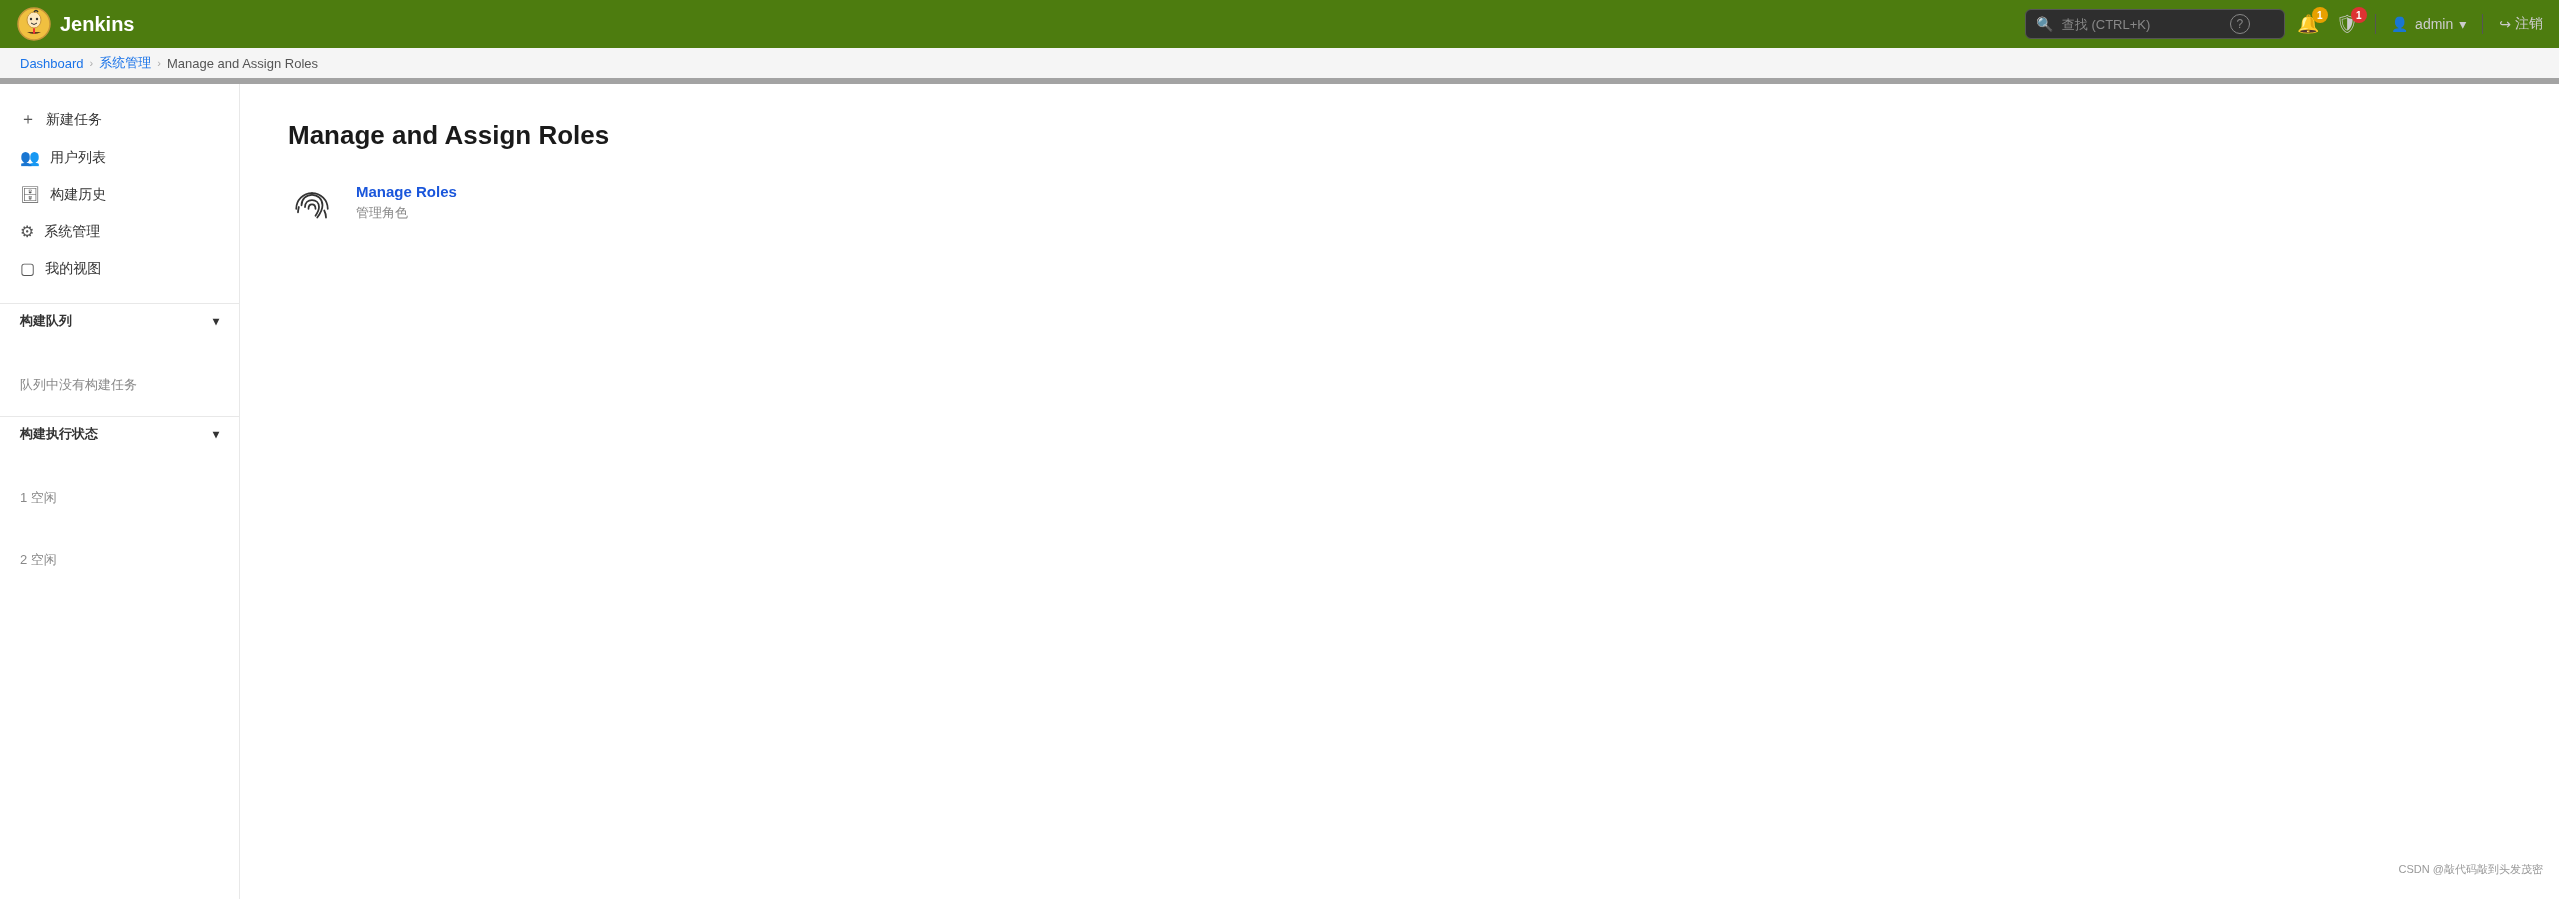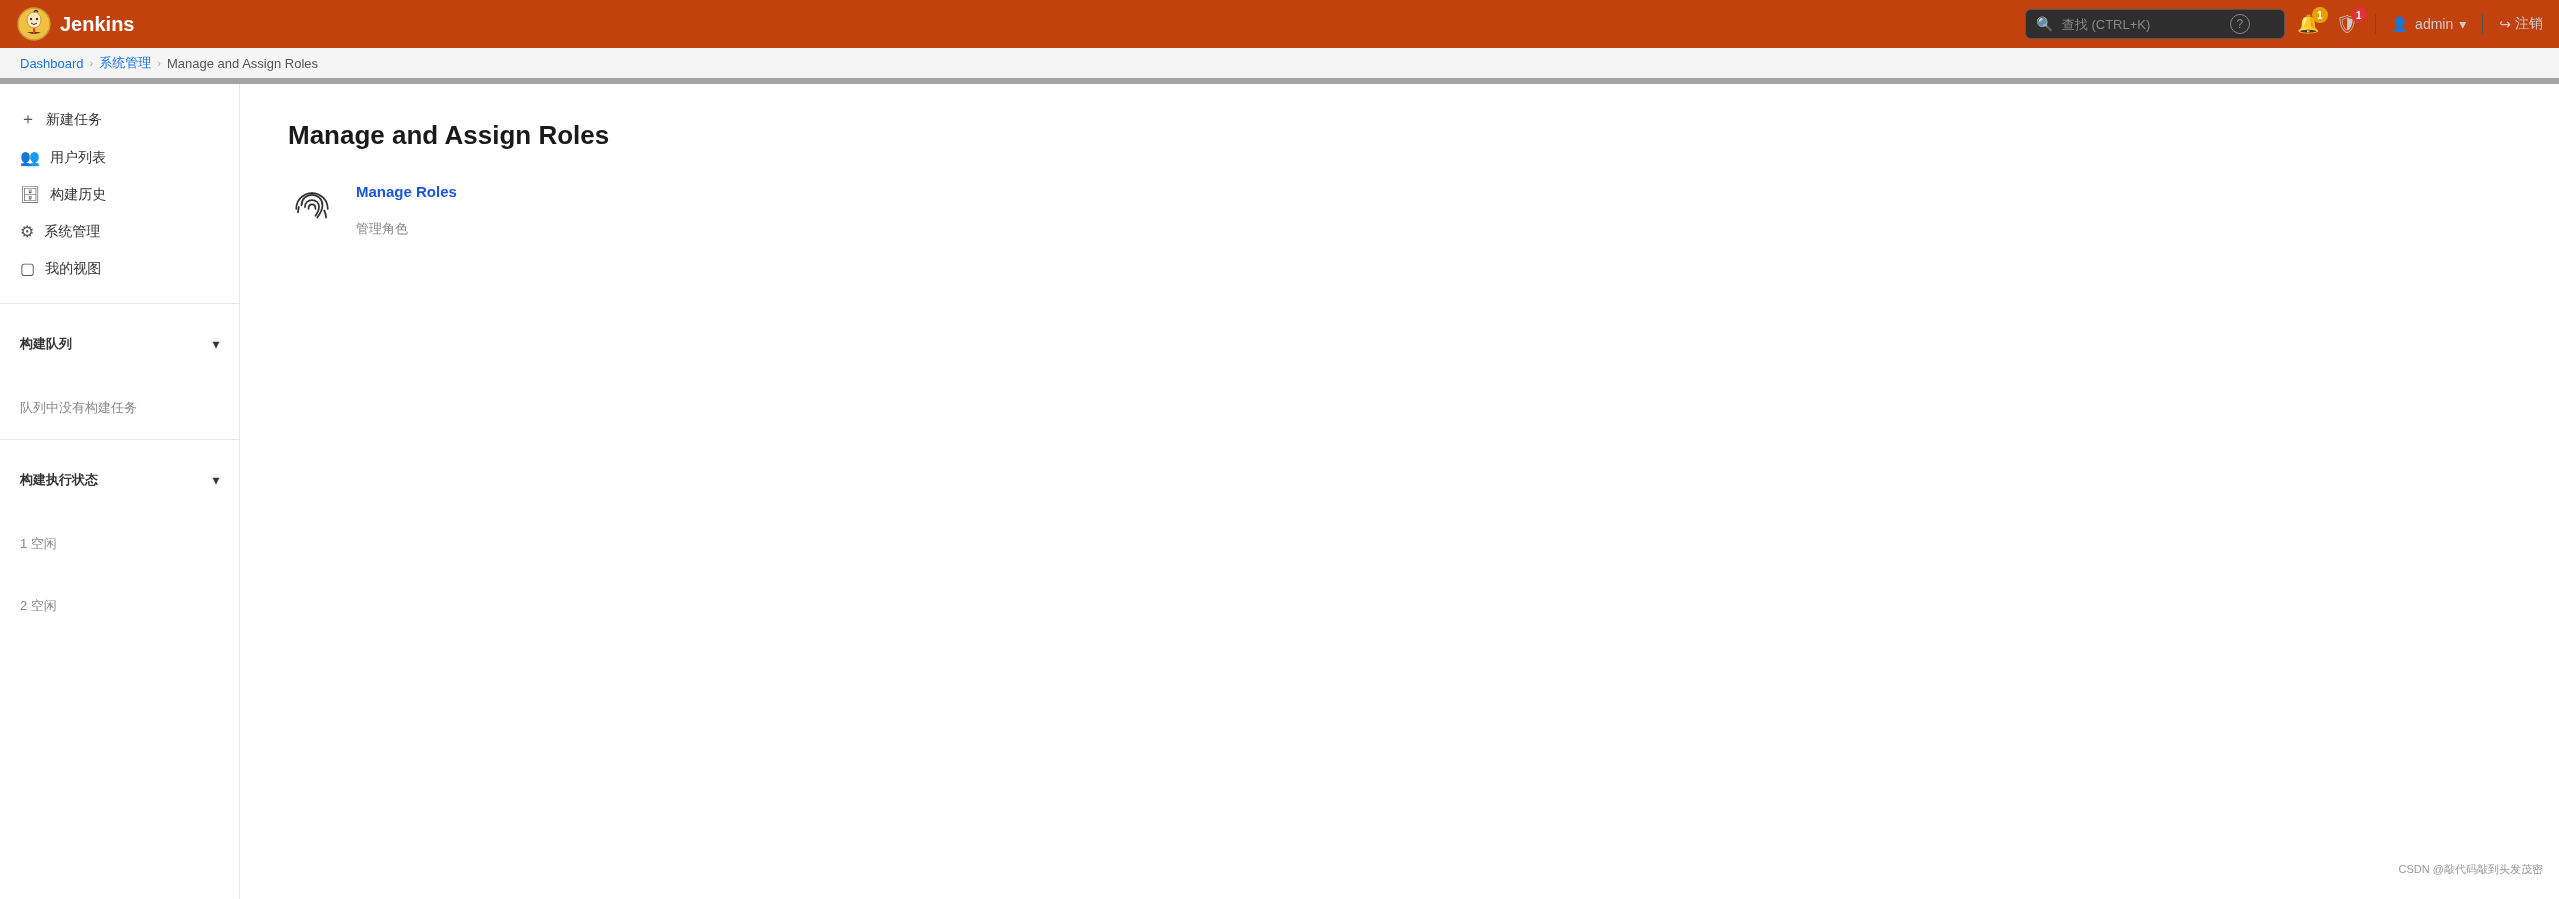--- a/index.html
+++ b/index.html
@@ -1,20 +1,20 @@
 <!DOCTYPE html>
 <html><head>
   <meta charset="utf-8">
   <style>
     * { box-sizing: border-box; margin: 0; padding: 0; }
     body { font-family: -apple-system, BlinkMacSystemFont, 'Segoe UI', sans-serif; background: #fff; color: #333; font-size: 14px; }
 
     
     .topnav {
-      background: #c2410c;
+      background: #4d7c0f;
       height: 48px;
       display: flex;
       align-items: center;
       padding: 0 16px;
       gap: 12px;
       position: fixed;
       top: 0; left: 0; right: 0;
       z-index: 100;
     }
     .topnav-logo {
@@ -147,21 +147,21 @@
       padding: 9px 20px;
       cursor: pointer;
       color: #333;
       font-size: 14px;
       transition: background 0.15s;
     }
     .sidebar-item .icon { font-size: 16px; color: #555; }
     .sidebar-section {
       margin-top: 16px;
       border-top: 1px solid #e8e8e8;
-      padding-top: 23px;
+      padding-top: 0;
     }
     .sidebar-section-header {
       display: flex;
       align-items: center;
       justify-content: space-between;
       padding: 8px 20px;
       font-weight: 600;
       font-size: 13px;
       color: #333;
       cursor: pointer;
@@ -215,21 +215,21 @@
     .role-card-title {
       font-size: 15px;
       font-weight: 600;
       color: #1a56db;
       cursor: pointer;
       text-decoration: none;
     }
     .role-card-desc {
       font-size: 13px;
       color: #888;
-      margin-top: 20px;
+      margin-top: 4px;
     }
     .role-card-title-zh {
       font-size: 13px;
       color: #1a56db;
       cursor: pointer;
       text-decoration: none;
     }
 
     
     .footer {

